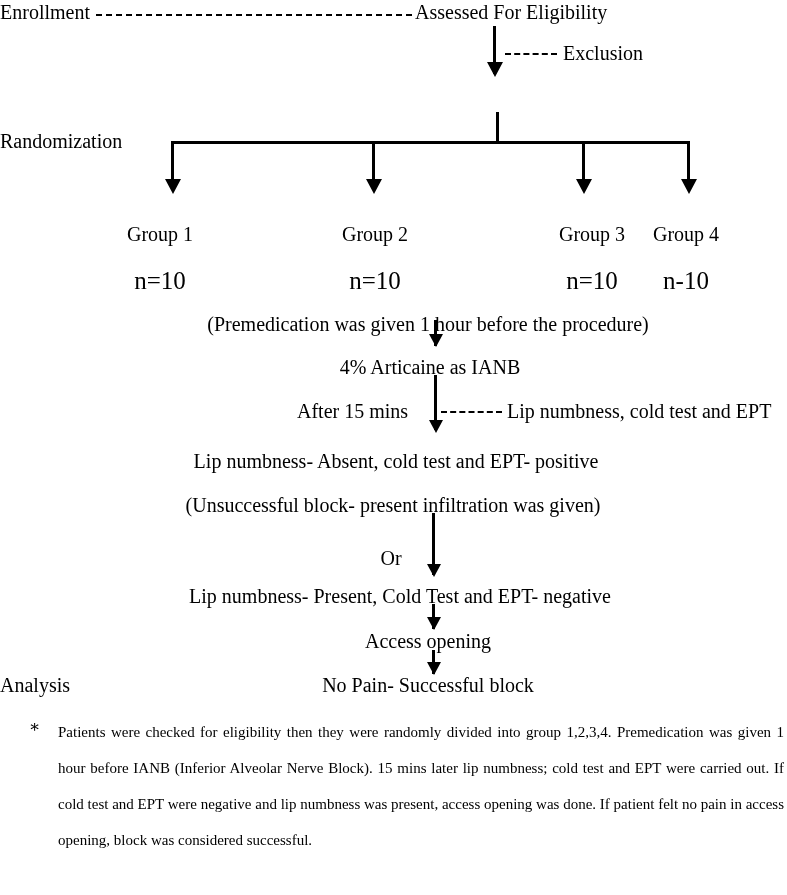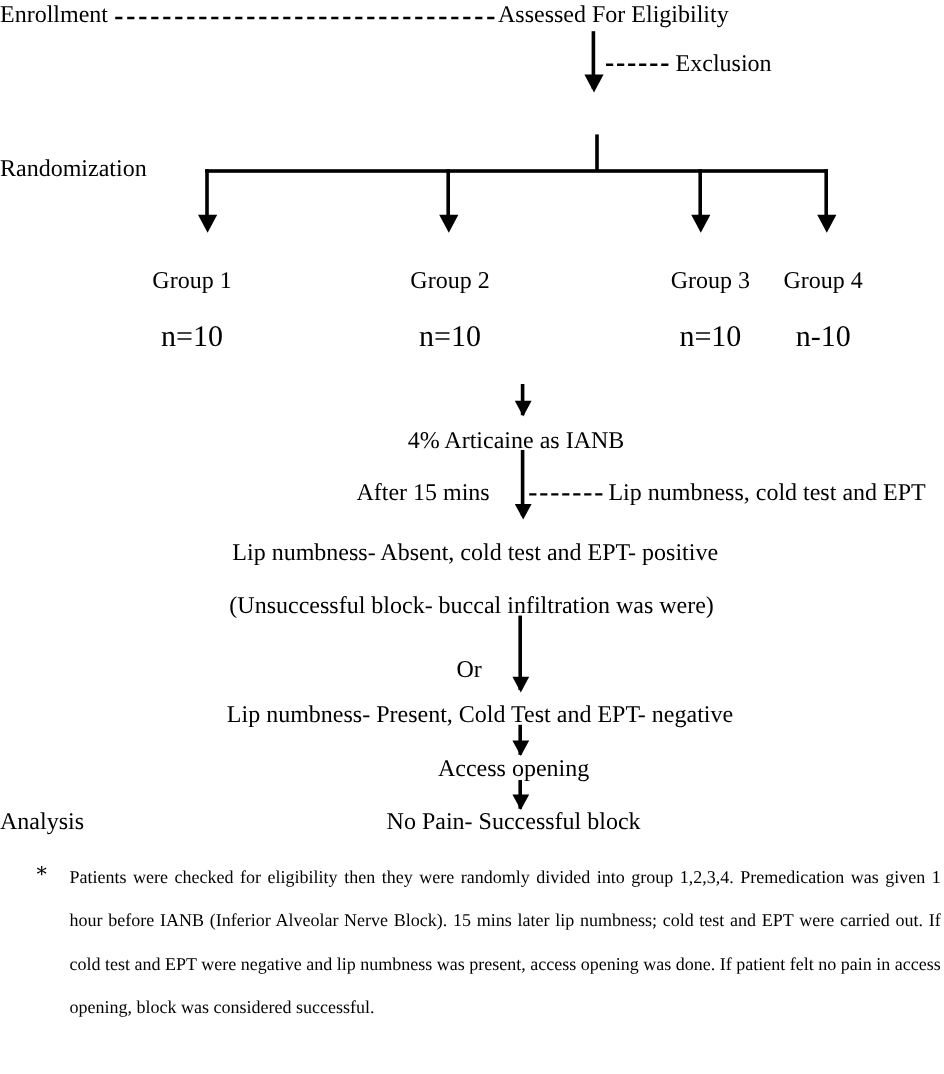--- a/index.html
+++ b/index.html
@@ -82,38 +82,39 @@
   <div class="tc f20" style="left:160px;top:224px;">Group 1</div>
   <div class="tc f20" style="left:375px;top:224px;">Group 2</div>
   <div class="tc f20" style="left:592px;top:224px;">Group 3</div>
   <div class="tc f20" style="left:686px;top:224px;">Group 4</div>
 
   <div class="tc f19" style="left:160px;top:268px;">n=10</div>
   <div class="tc f19" style="left:375px;top:268px;">n=10</div>
   <div class="tc f19" style="left:592px;top:268px;">n=10</div>
   <div class="tc f19" style="left:686px;top:268px;">n-10</div>
 
+  <div class="tc f20" style="left:428px;top:314px;">(Premedication was given 1 hour before the procedure)</div>
 
   <div class="vline" style="left:434px;top:320px;height:26px;"></div>
   <div class="ahead small" style="left:435.5px;top:334px;"></div>
 
   <div class="tc f20" style="left:430px;top:357px;">4% Articaine as IANB</div>
 
   <div class="vline" style="left:434px;top:375px;height:55px;"></div>
   <div class="ahead small" style="left:435.5px;top:420px;"></div>
 
   <div class="t f20" style="left:297px;top:401px;">After 15 mins</div>
 
   <div class="dash-thin" style="left:441px;top:411px;width:61px;"></div>
 
   <div class="t f20" style="left:507px;top:401px;">Lip numbness, cold test and EPT</div>
 
   <div class="tc f20" style="left:396px;top:451px;">Lip numbness- Absent, cold test and EPT- positive</div>
 
-  <div class="tc f20" style="left:393px;top:495px;">(Unsuccessful block- buccal infiltration was were)</div>
+  <div class="tc f20" style="left:393px;top:495px;">(Unsuccessful block- present infiltration was given)</div>
 
   <div class="vline" style="left:432px;top:513px;height:62px;"></div>
   <div class="ahead small" style="left:433.5px;top:564px;"></div>
 
   <div class="tc f20" style="left:391px;top:548px;">Or</div>
 
   <div class="tc f20" style="left:400px;top:586px;">Lip numbness- Present, Cold Test and EPT- negative</div>
 
   <div class="vline" style="left:432px;top:604px;height:25px;"></div>
   <div class="ahead small" style="left:433.5px;top:617px;"></div>

